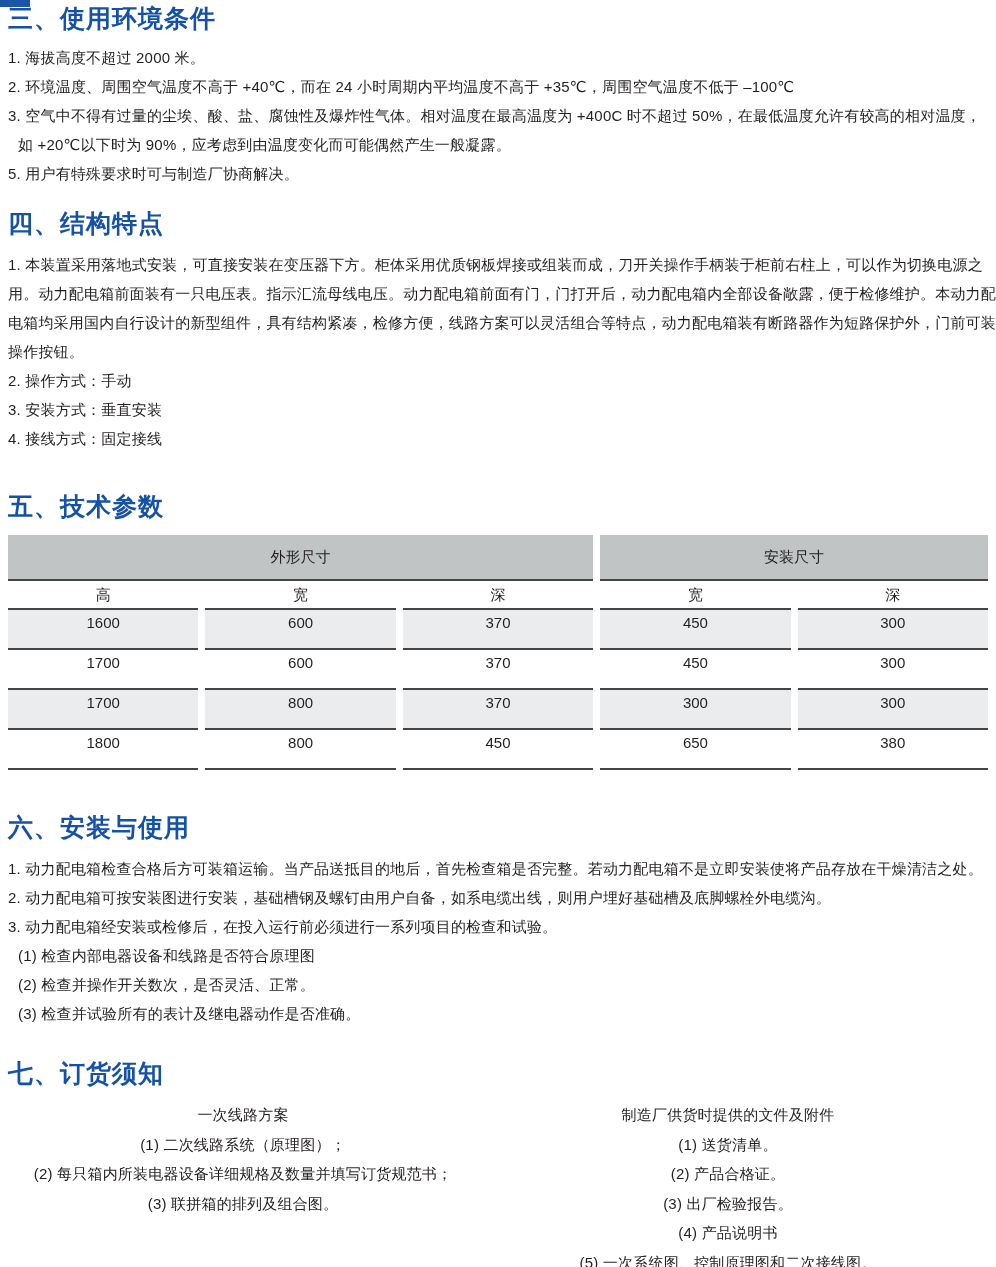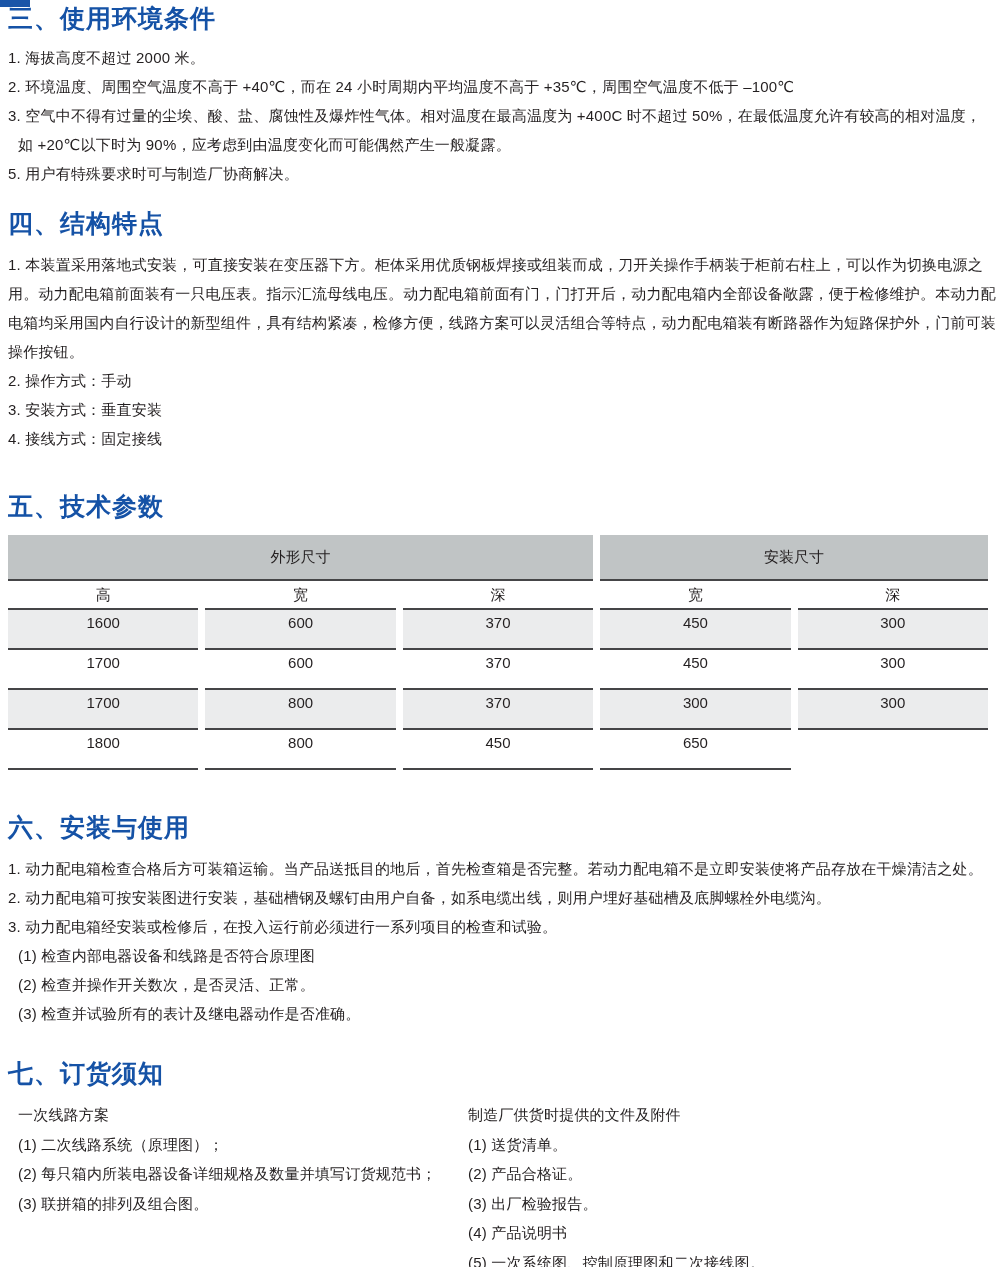--- a/index.html
+++ b/index.html
@@ -69,21 +69,21 @@
   .t-cell.shade { background:#ebeced; }
 
   
   .order-cols {
     display:flex;
     padding-left:18px;
     padding-right:8px;
   }
   .order-col-left  { width:450px; flex:0 0 450px; }
   .order-col-right { flex:1; }
-  .order-line { line-height:29.5px; letter-spacing:0.2px; }
+  .order-line { line-height:29.5px; letter-spacing:0.2px;text-align:center; }
 </style>
 </head>
 <body>
 
 <div class="page">
 
   <div class="edge-fragment"></div>
 
   <div>
     <div class="section-title t-s3">三、使用环境条件</div>
@@ -128,20 +128,21 @@
       <div class="t-cell shade">1700</div>
       <div class="t-cell shade">800</div>
       <div class="t-cell shade">370</div>
       <div class="t-cell shade">300</div>
       <div class="t-cell shade">300</div>
 
       <div class="t-cell">1800</div>
       <div class="t-cell">800</div>
       <div class="t-cell">450</div>
       <div class="t-cell">650</div>
+      <div class="t-cell">380</div>
     </div>
   </div>
 
   <div>
     <div class="section-title t-s6">六、安装与使用</div>
     <div class="body-line">1. 动力配电箱检查合格后方可装箱运输。当产品送抵目的地后，首先检查箱是否完整。若动力配电箱不是立即安装使将产品存放在干燥清洁之处。</div>
     <div class="body-line">2. 动力配电箱可按安装图进行安装，基础槽钢及螺钉由用户自备，如系电缆出线，则用户埋好基础槽及底脚螺栓外电缆沟。</div>
     <div class="body-line">3. 动力配电箱经安装或检修后，在投入运行前必须进行一系列项目的检查和试验。</div>
     <div class="body-line sub-item">(1) 检查内部电器设备和线路是否符合原理图</div>
     <div class="body-line sub-item">(2) 检查并操作开关数次，是否灵活、正常。</div>

